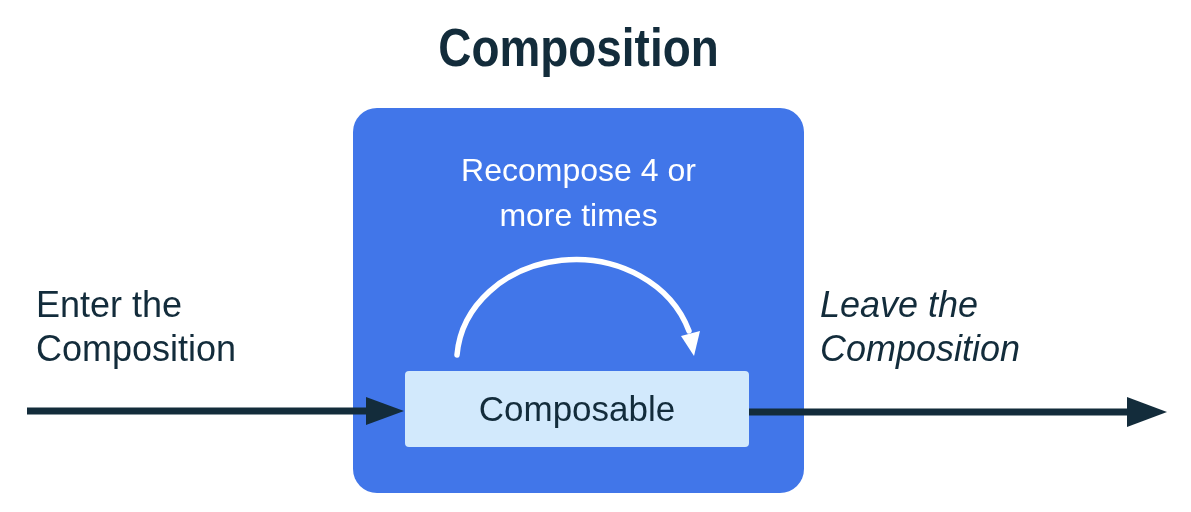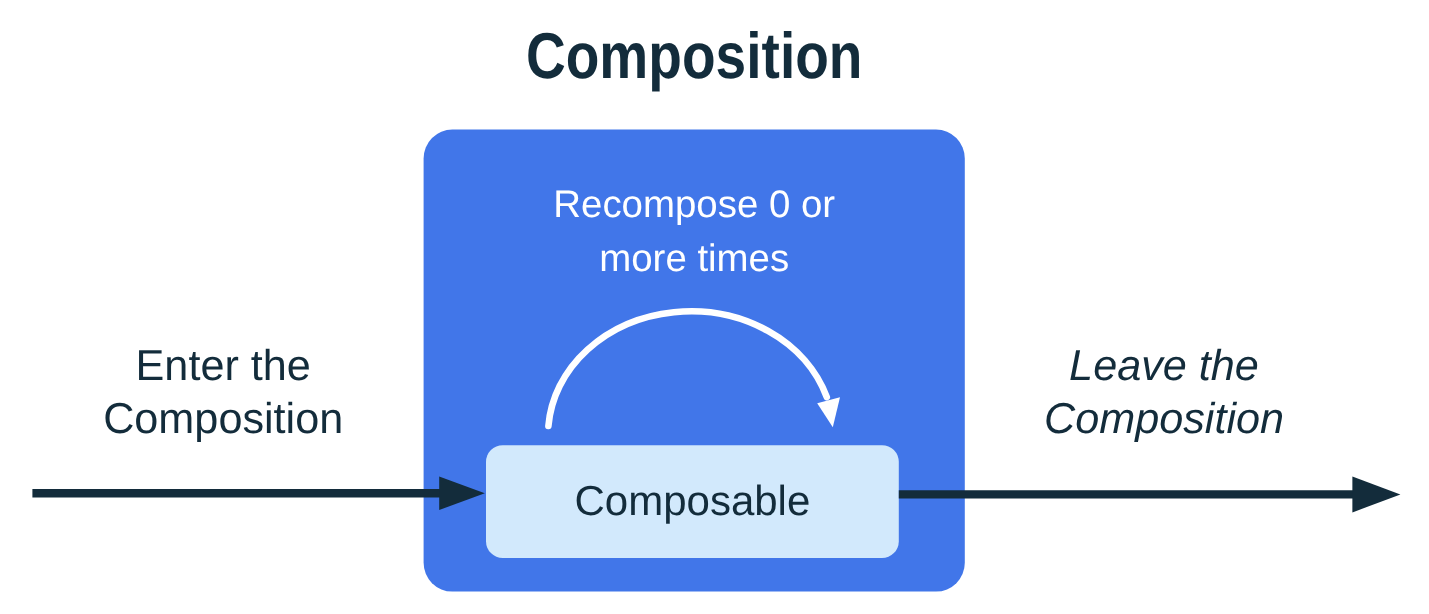--- a/index.html
+++ b/index.html
@@ -41,35 +41,34 @@
   .recompose-label {
     position: absolute;
     left: 0; right: 0; top: 40px;
     text-align: center;
     font-size: 32px; line-height: 45px;
     color: #FFFFFF;
     white-space: pre-line;
   }
   .composable-box {
     position: absolute;
-    left: 405px; top: 371px; width: 344px; height: 94px;
+    left: 405px; top: 371px; width: 344px; height: 76px;
     background: var(--composable-fill);
-    border-radius: 14px;
+    border-radius: 4px;
     display: flex; align-items: center; justify-content: center;
     z-index: 2;
   }
   .composable-label {
     font-size: 35px;
     color: var(--ink);
     white-space: nowrap;
   }
   .flow-label {
     position: absolute;
     top: 283px; width: 300px;
-    text-align: center;
     font-size: 36px; line-height: 44px;
     color: var(--ink);
     white-space: pre-line;
     z-index: 2;
   }
   .flow-label.enter { left: 36px; }
   .flow-label.leave { left: 820px; font-style: italic; }
   .arrows-layer {
     position: absolute;
     left: 0; top: 0; width: 1191px; height: 512px;
@@ -82,21 +81,21 @@
   .arc-fill   { fill: var(--arc); }
 </style>
 </head>
 <body>
 
 <div class="canvas">
 
   <h1 class="title">Composition</h1>
 
   <div class="composition-box">
-    <div class="recompose-label">Recompose 0 or
+    <div class="recompose-label">Recompose 4 or
 more times</div>
   </div>
 
   <div class="composable-box">
     <span class="composable-label">Composable</span>
   </div>
 
   <div class="flow-label enter">Enter the
 Composition</div>
 

